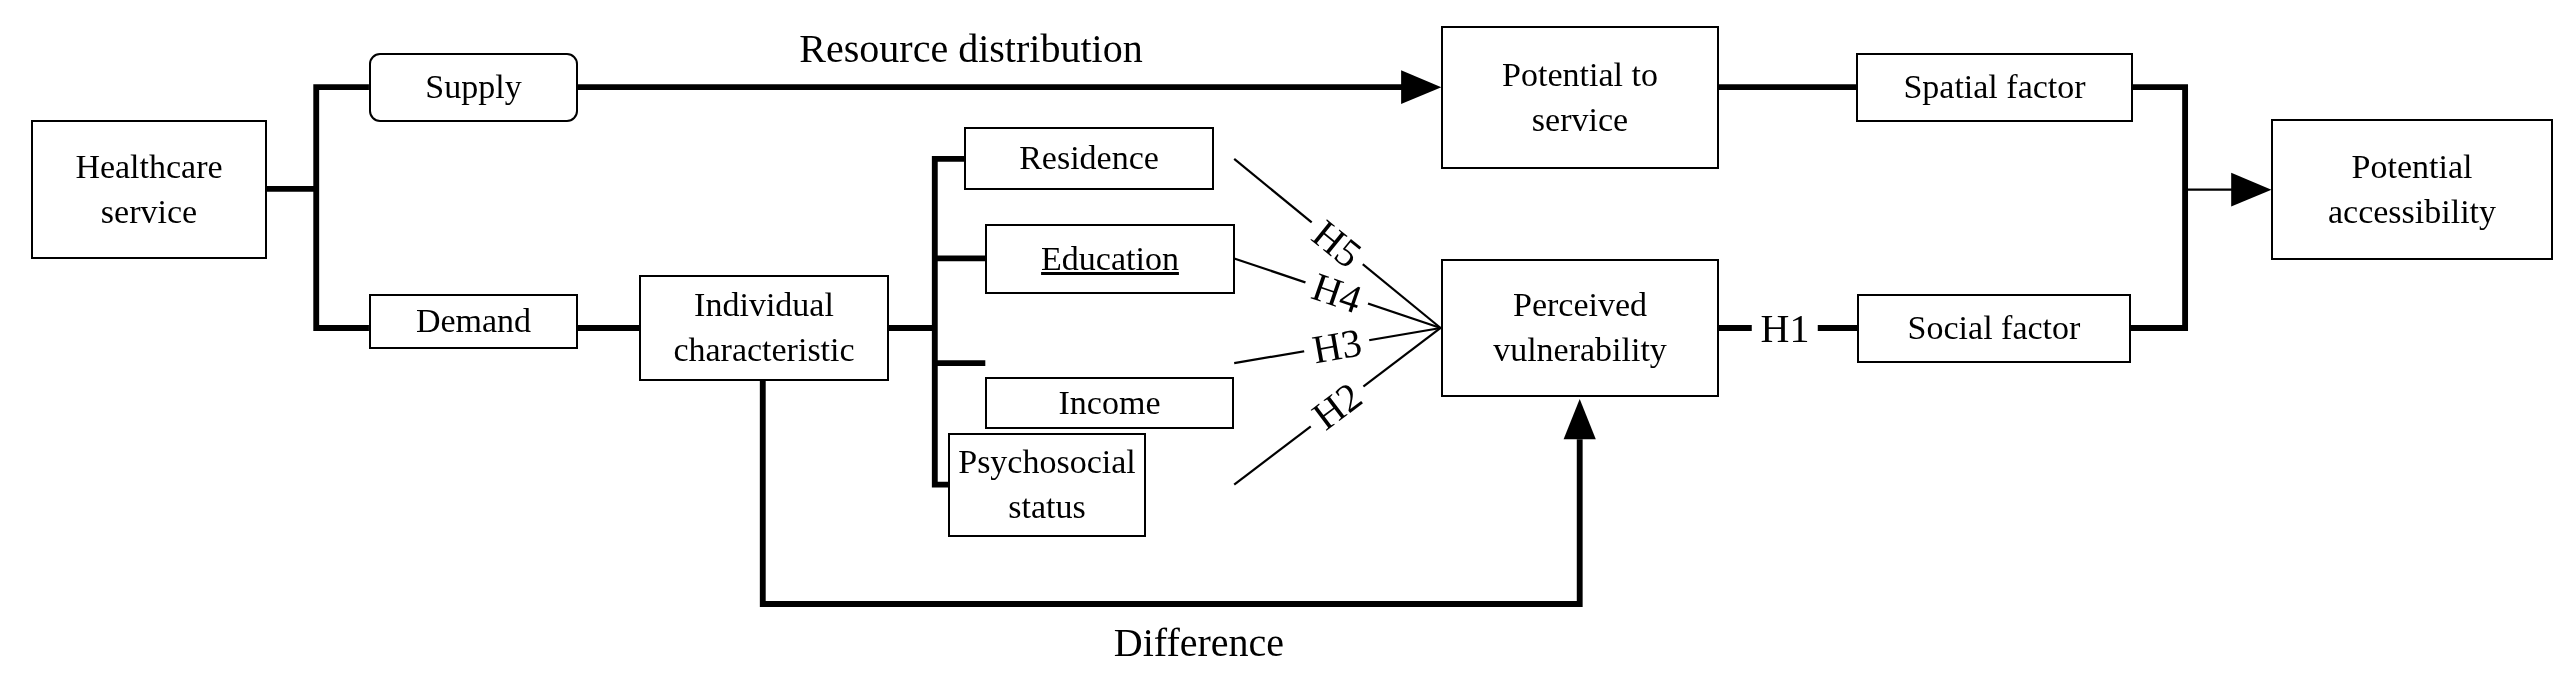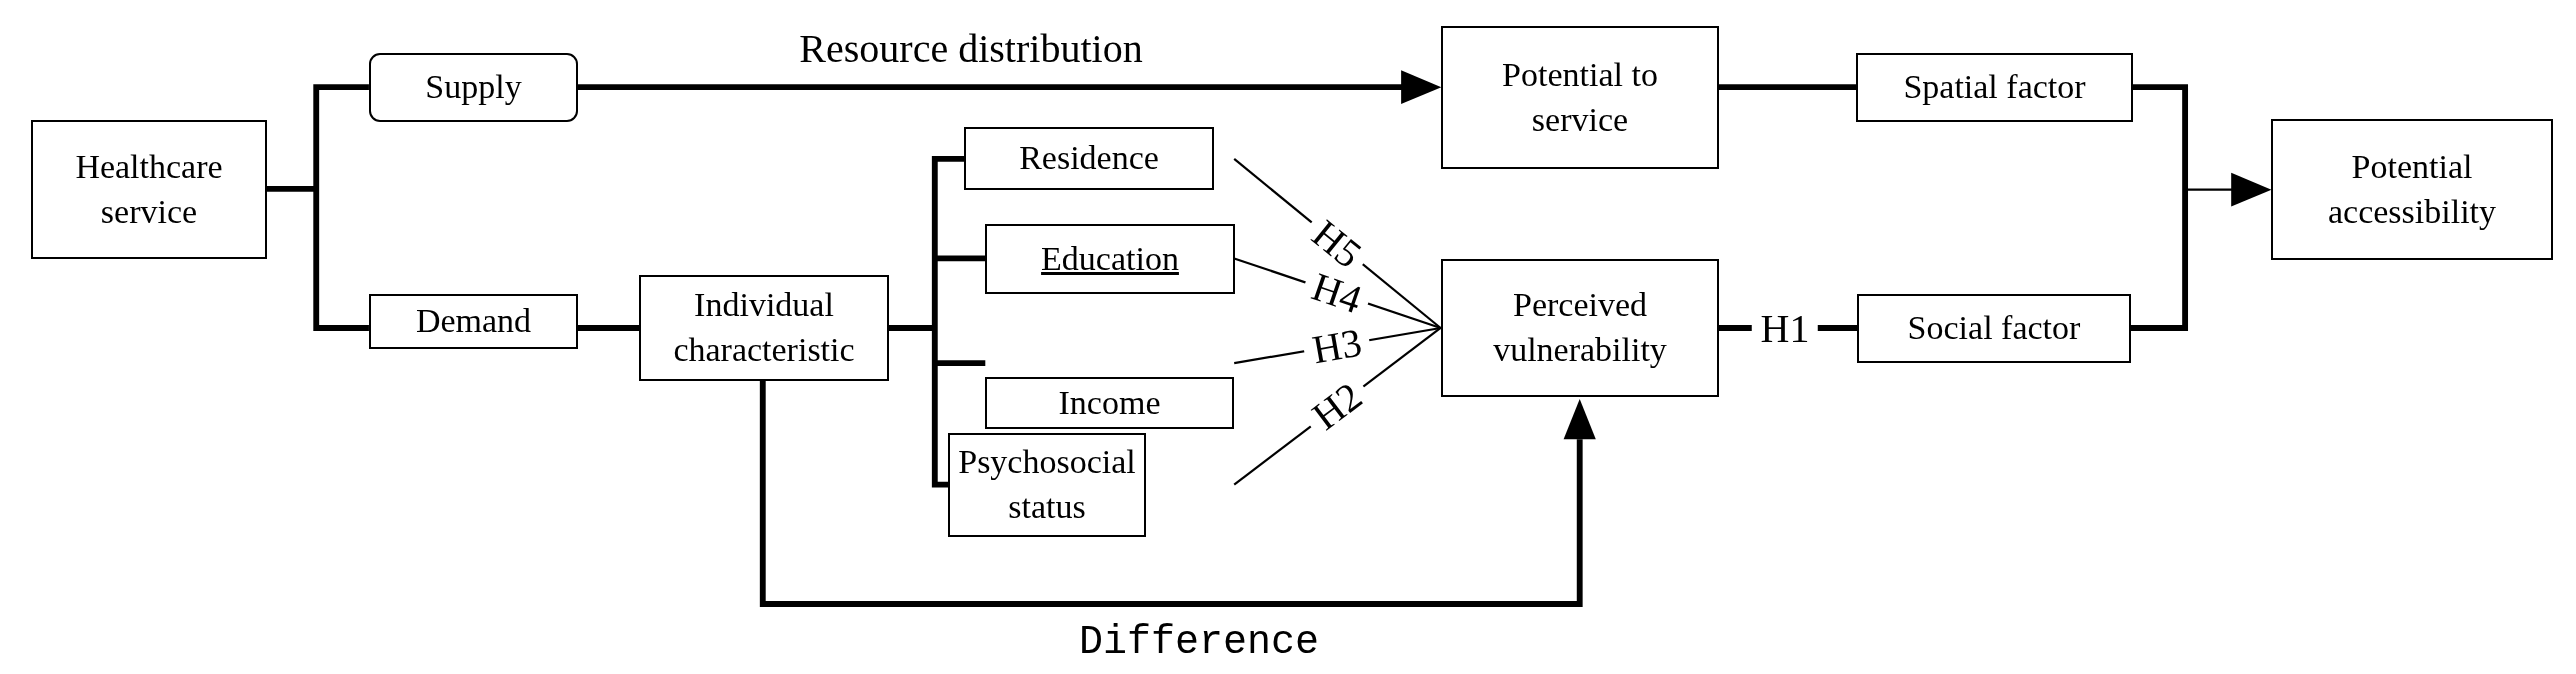--- a/index.html
+++ b/index.html
@@ -152,16 +152,16 @@
   <div class="edge-label on-line" style="left:1337px; top:244px; transform:translate(-50%,-50%) rotate(39deg);">H5</div>
 
   <div class="edge-label on-line" style="left:1337px; top:293px; transform:translate(-50%,-50%) rotate(19deg);">H4</div>
 
   <div class="edge-label on-line" style="left:1337px; top:346px; transform:translate(-50%,-50%) rotate(-10deg);">H3</div>
 
   <div class="edge-label on-line" style="left:1337px; top:406px; transform:translate(-50%,-50%) rotate(-37deg);">H2</div>
 
   <div class="edge-label on-line" style="left:1785px; top:328px; transform:translate(-50%,-50%);">H1</div>
 
-  <div class="edge-label" style="left:1199px; top:643px; transform:translate(-50%,-50%);font-family:Liberation Mono, monospace;">Difference</div>
+  <div class="edge-label" style="left:1199px; top:643px; transform:translate(-50%,-50%);">Difference</div>
 
 </div>
 
 
 </body></html>

